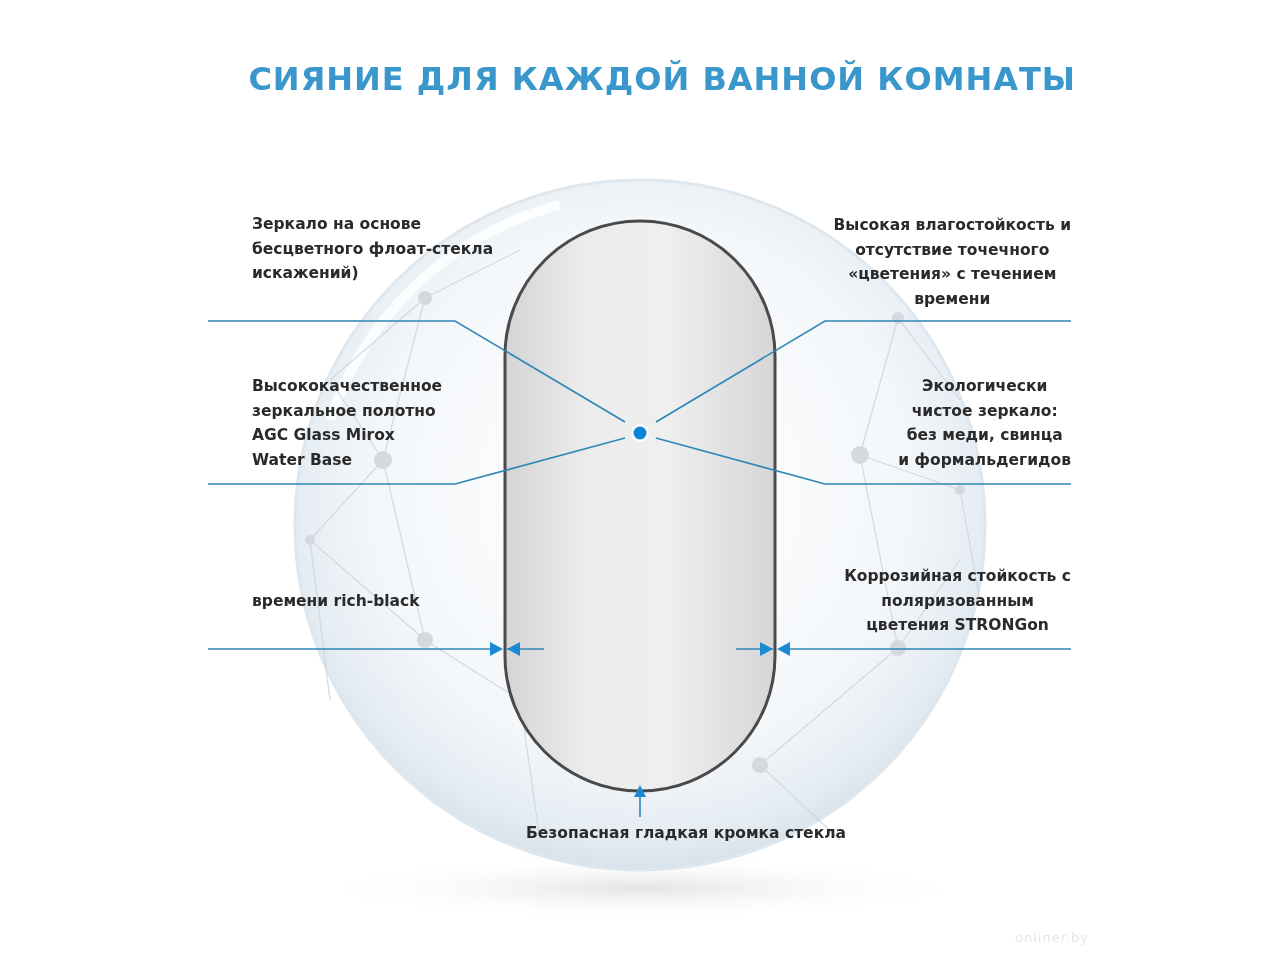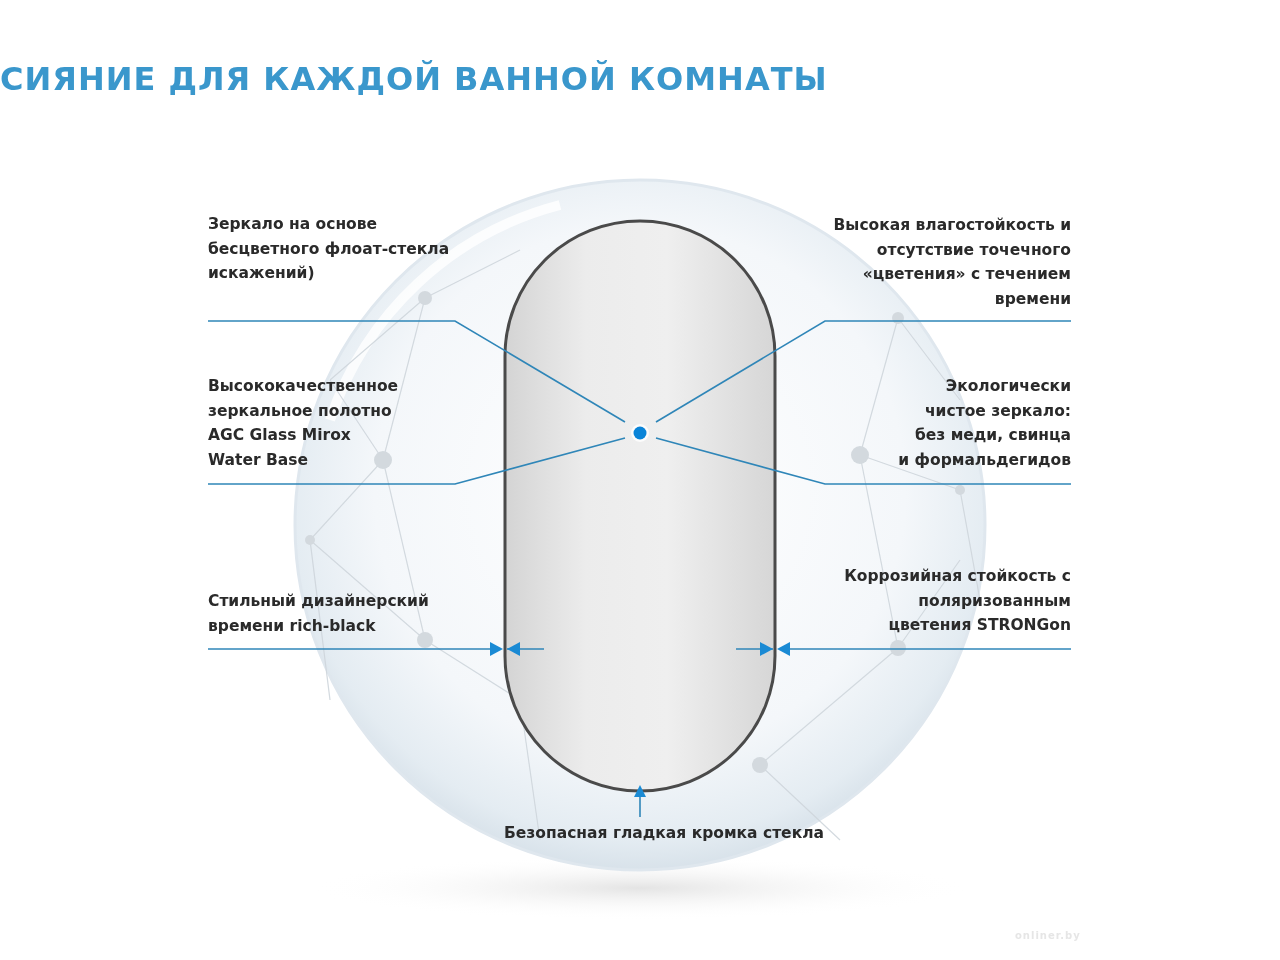--- a/index.html
+++ b/index.html
@@ -2,35 +2,34 @@
 <html><head>
 <meta charset="utf-8">
 <style>
   html, body { margin: 0; padding: 0; }
   body {
     width: 1280px; height: 960px; position: relative; overflow: hidden;
     background: #ffffff;
     font-family: "DejaVu Sans", "Liberation Sans", sans-serif;
   }
   .title {
-    position: absolute; left: 0; top: 60px; width: 1076px; text-align: left;
+    position: absolute; left: 0; top: 60px; width: 1076px; text-align: right;
     font-family: "DejaVu Sans", sans-serif; font-weight: bold; font-size: 32px;
     letter-spacing: 1px; color: #3a97cc;
   }
   .scene { position: absolute; left: 0; top: 0; width: 1280px; height: 960px; }
   .label {
     position: absolute; font-weight: bold; font-size: 15.5px; line-height: 24.5px;
     color: #2a2a2a;
   }
-  .label.right { text-align: right; }
-  .label .line { display: block; white-space: nowrap; }
+  .label.right { text-align: center; }
+  .label .line { display: block; white-space: nowrap; margin-left: 44px; }
   .watermark {
-    position: absolute; left: 1015px; top: 930px; font-size: 10px; color: #e6e6e6;
+    position: absolute; left: 1015px; top: 930px; font-size: 13px; color: #e6e6e6;
     letter-spacing: 1px;
-    font-weight: bold;
   }
 </style>
 </head>
 <body>
 
 <div class="scene">
   <svg width="1280" height="960" viewBox="0 0 1280 960" xmlns="http://www.w3.org/2000/svg">
     <defs>
       <radialGradient id="sphereGrad" cx="50%" cy="45%" r="55%">
         <stop offset="0%" stop-color="#ffffff"></stop>
@@ -137,21 +136,20 @@
 </div>
 
 <div class="label right" style="right:209px; top:374px;">
   <span class="line">Экологически</span>
   <span class="line">чистое зеркало:</span>
   <span class="line">без меди, свинца</span>
   <span class="line">и формальдегидов</span>
 </div>
 
 <div class="label" style="left:208px; top:589px;">
-  <span class="line">Стильный дизайнерский</span>
   <span class="line">времени rich-black</span>
 </div>
 
 <div class="label right" style="right:209px; top:564px;">
   <span class="line">Коррозийная стойкость с</span>
   <span class="line">поляризованным</span>
   <span class="line">цветения STRONGon</span>
 </div>
 
 <div class="label" style="left:0; width:1280px; text-align:center; top:821px;padding-left:24px;">

